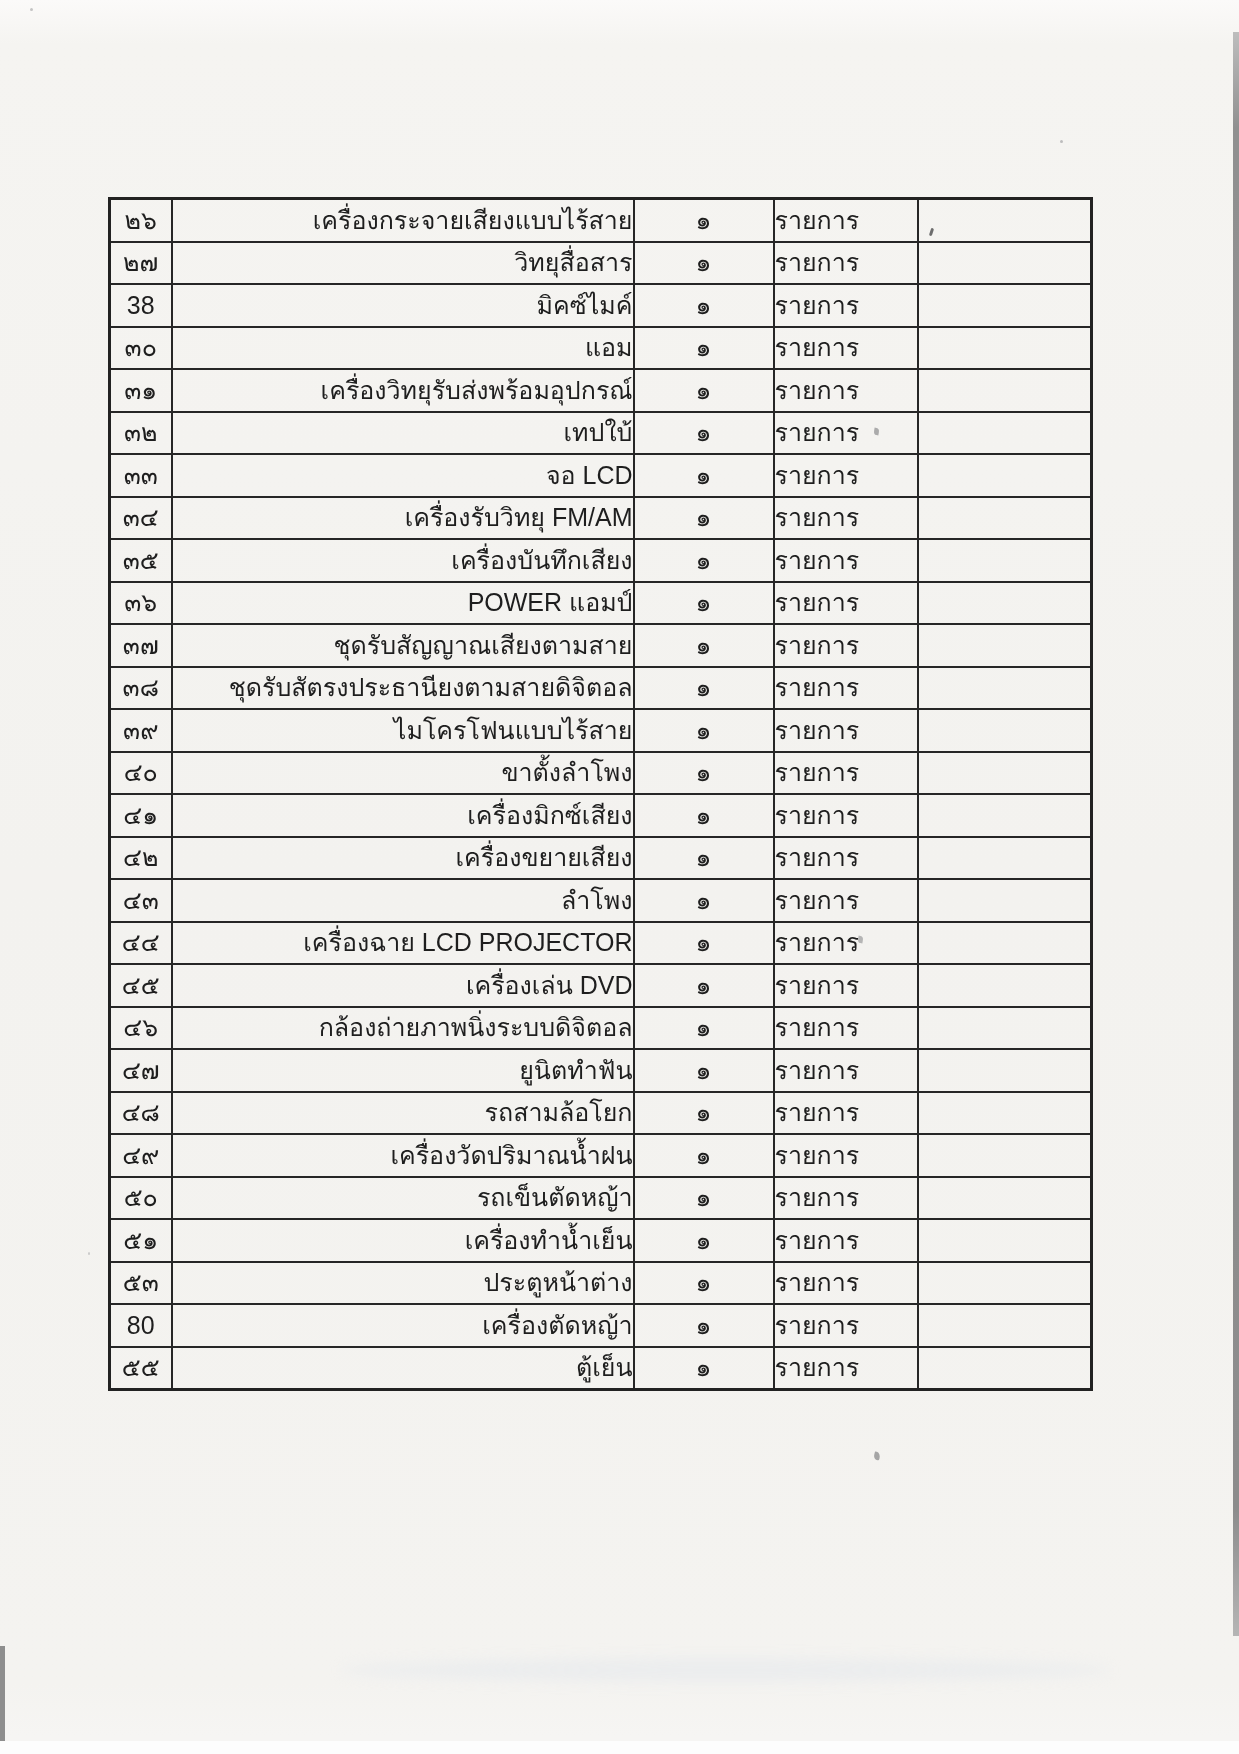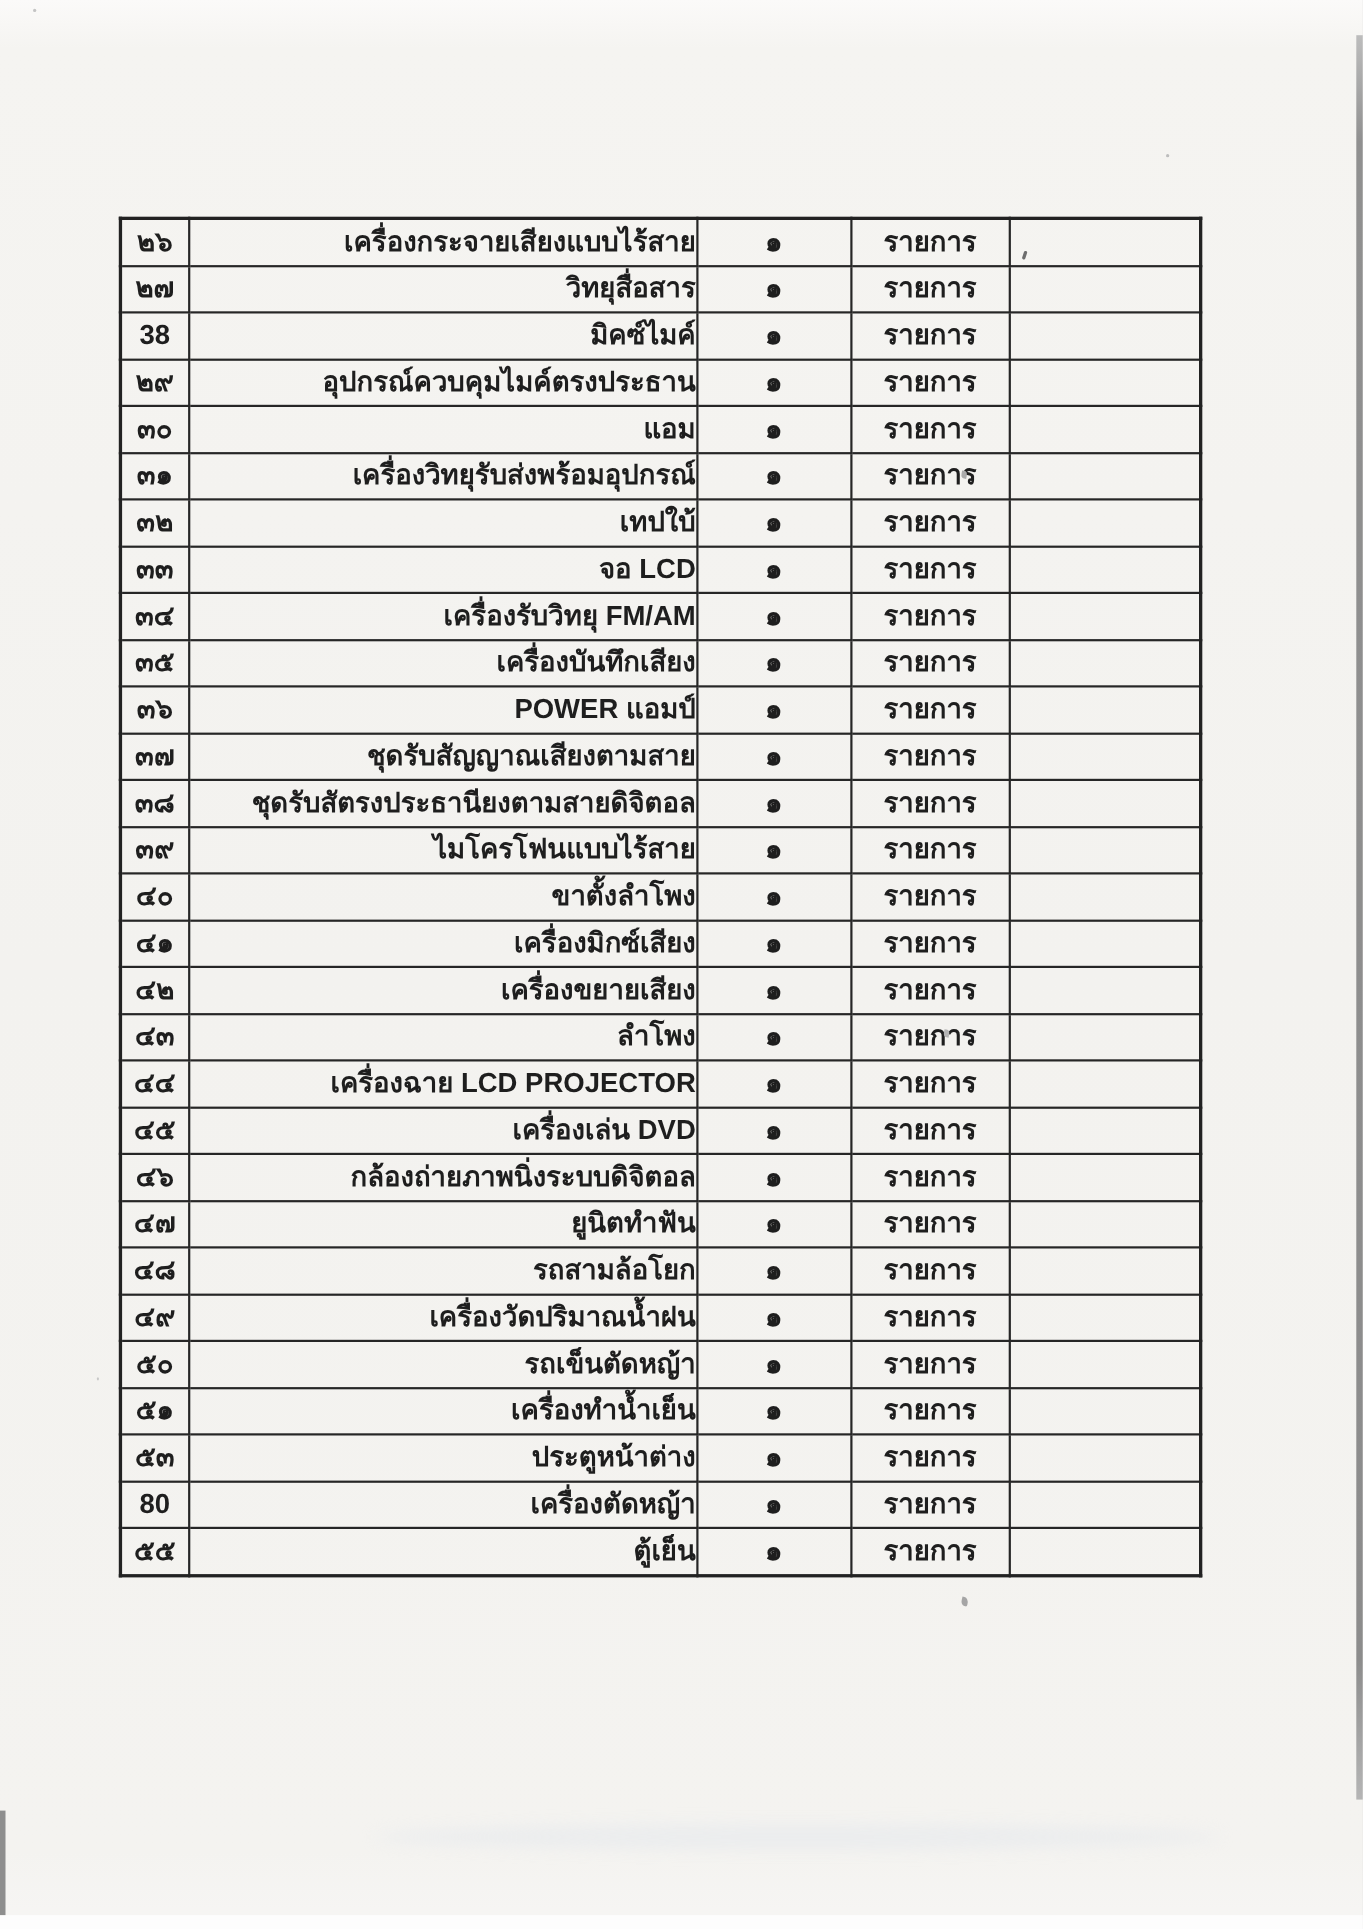--- a/index.html
+++ b/index.html
@@ -12,21 +12,20 @@
     width: 1239px;
     height: 1754px;
     overflow: hidden;
     background: linear-gradient(180deg,
       #fbfaf9 0%,
       #f5f4f1 2.5%,
       #f3f2ef 50%,
       #f4f3f0 96%,
       #f6f5f3 99%);
     font-family: "Liberation Sans", "DejaVu Sans", sans-serif;
-    font-weight: bold;
   }
 
   
   table.inv-table {
     position: absolute;
     left: 108px;
     top: 197px;
     width: 982px;
     border-collapse: collapse;
     table-layout: fixed;
@@ -39,21 +38,21 @@
     font-size: 25px;
     line-height: 1.1;
     color: #1e1e1e;
     vertical-align: middle;
     overflow: hidden;
     white-space: nowrap;
   }
   td.c-no   { text-align: center; }
   td.c-name { text-align: right; padding-left: 8px; }
   td.c-qty  { text-align: center; }
-  td.c-unit { text-align: center; margin-left: 16px; }
+  td.c-unit { text-align: left; margin-left: 16px; }
   td.c-note { }
 
   
   .edge-right {
     position: absolute;
     top: 32px;
     right: 0;
     width: 6px;
     height: 1604px;
     background: linear-gradient(180deg, #bdbdbd 0%, #909090 6%, #8c8c8c 92%, #b5b5b5 100%);
@@ -128,27 +127,20 @@
     </tr>
 
     <tr>
       <td class="c-no">38</td>
       <td class="c-name">มิคซ์ไมค์</td>
       <td class="c-qty">๑</td>
       <td class="c-unit">รายการ</td>
       <td class="c-note"></td>
     </tr>
 
-    <tr>
-      <td class="c-no">๒๙</td>
-      <td class="c-name">อุปกรณ์ควบคุมไมค์ตรงประธาน</td>
-      <td class="c-qty">๑</td>
-      <td class="c-unit">รายการ</td>
-      <td class="c-note"></td>
-    </tr>
 
     <tr>
       <td class="c-no">๓๐</td>
       <td class="c-name">แอม</td>
       <td class="c-qty">๑</td>
       <td class="c-unit">รายการ</td>
       <td class="c-note"></td>
     </tr>
 
     <tr>

